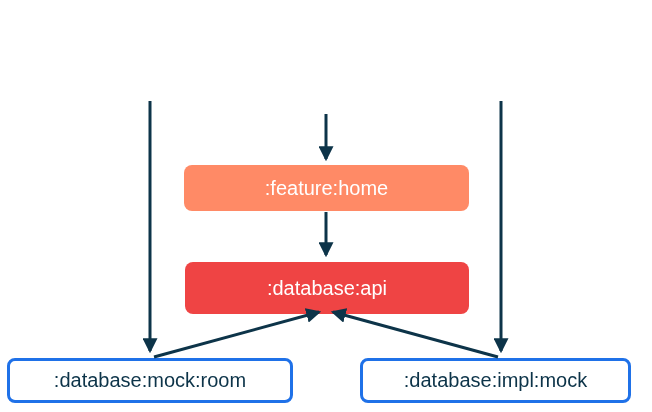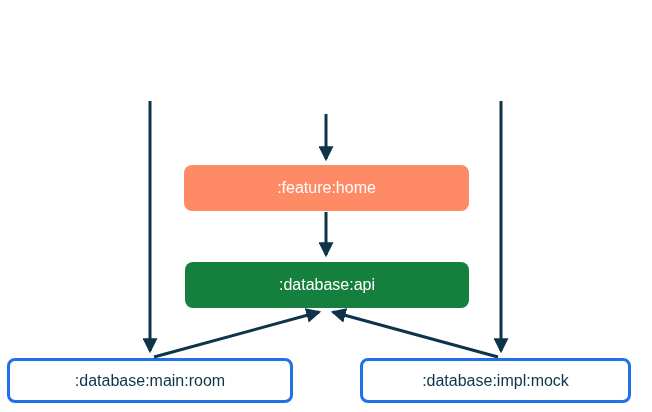--- a/index.html
+++ b/index.html
@@ -2,56 +2,56 @@
 <html><head>
 <meta charset="utf-8">
 <style>
   html,body{margin:0;padding:0;background:#ffffff;}
   .stage{
     position:relative;width:652px;height:412px;background:#ffffff;overflow:hidden;
     font-family:"Liberation Sans", sans-serif;
   }
   .edges{position:absolute;left:0;top:0;width:652px;height:412px;pointer-events:none;z-index:5;}
   .node{position:absolute;display:flex;align-items:center;justify-content:center;
-    font-size:16px;box-sizing:border-box;z-index:2;}
+    font-size:20px;box-sizing:border-box;z-index:2;}
   .app-box{
     position:absolute;left:10px;top:14px;width:633px;height:99px;
     background:#ffffff;border:3px solid #0d3449;border-radius:10px;
     box-sizing:border-box;z-index:1;
   }
   .app-header{
     position:absolute;left:0;top:0;width:100%;height:37px;
     background:#0d3449;border-radius:6px 6px 0 0;
     display:flex;align-items:center;justify-content:center;
     color:#ffffff;font-size:16px;
   }
   .pill{position:absolute;height:35px;border-radius:8px;display:flex;
     align-items:center;justify-content:center;font-size:15px;box-sizing:border-box;}
   .pill-main{left:17px;top:49px;width:238px;background:#0d3449;color:#ffffff;}
   .pill-android-test{left:369px;top:49px;width:238px;background:#07dd87;color:#0d3449;}
   .feature-home{left:184px;top:165px;width:285px;height:46px;background:#ff8a66;
     border-radius:8px;color:#ffffff;}
-  .database-api{left:185px;top:262px;width:284px;height:46px;background:#15803d;
+  .database-api{left:185px;top:262px;width:284px;height:52px;background:#ef4444;
     border-radius:8px;color:#ffffff;}
   .impl-box{height:45px;background:#ffffff;border:3px solid #1f71e8;border-radius:8px;
     color:#0d3449;}
   .impl-room{left:7px;top:358px;width:286px;}
   .impl-mock{left:360px;top:358px;width:271px;}
 </style>
 </head>
 <body>
 
 <div class="stage">
 
 
   <div class="node feature-home">:feature:home</div>
 
   <div class="node database-api">:database:api</div>
 
-  <div class="node impl-box impl-room">:database:main:room</div>
+  <div class="node impl-box impl-room">:database:mock:room</div>
 
   <div class="node impl-box impl-mock">:database:impl:mock</div>
 
   <svg class="edges" viewBox="0 0 652 412" xmlns="http://www.w3.org/2000/svg">
     <defs>
       <marker id="arrowhead" viewBox="0 0 10 10" refX="8.5" refY="5" markerWidth="5" markerHeight="5" orient="auto-start-reverse">
         <path d="M0,0 L10,5 L0,10 z" fill="#0d3449"></path>
       </marker>
     </defs>
     <line x1="326" y1="114" x2="326" y2="159" stroke="#0d3449" stroke-width="3" marker-end="url(#arrowhead)"></line>

